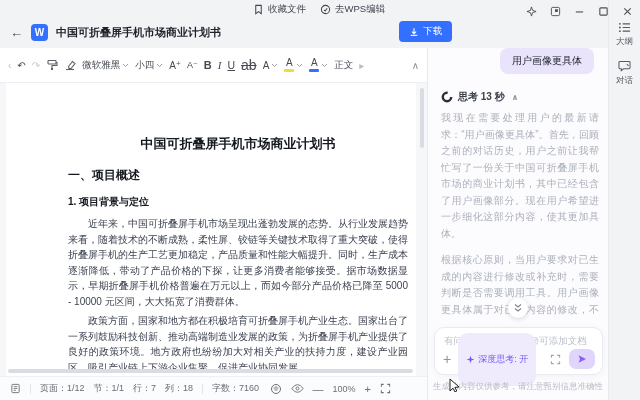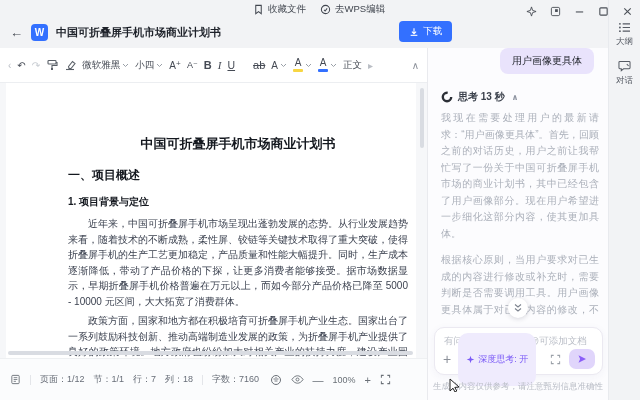--- a/index.html
+++ b/index.html
@@ -29,39 +29,39 @@
 
   
   .toolbar{height:35px;background:#ffffff;border-bottom:1px solid #eceef1;display:flex;align-items:center;
            padding:0 8px;gap:6px;font-size:10px;color:#454a54;}
   .t-item{display:flex;align-items:center;gap:2px;white-space:nowrap;cursor:default;}
   .t-dim{color:#c8ccd2;}
   .t-muted{color:#b9bdc4;}
   .glyph-b{font-weight:700;font-size:11px;}
   .glyph-i{font-style:italic;font-family:"Liberation Serif",serif;font-size:11px;}
   .glyph-u{text-decoration:underline;font-size:10.5px;}
-  .glyph-s{text-decoration:line-through;font-size:11px;margin-left:12px;}
+  .glyph-s{text-decoration:line-through;font-size:14px;}
   .colorchip{display:flex;flex-direction:column;align-items:center;line-height:1;}
   .colorchip .bar{width:10px;height:3px;margin-top:1px;border-radius:1px;}
   .t-spacer{flex:1;}
 
   
   .doc-area{position:relative;flex:1;background:#f6f7f9;overflow:hidden;}
   .page{position:absolute;left:6px;right:11px;top:0;bottom:0;background:#ffffff;overflow:hidden;
         padding:0 8px 0 62px;}
   .page-title{margin-top:52px;text-align:center;font-size:13px;font-weight:700;color:#14181f;}
   .h1{margin-top:14px;font-size:12px;font-weight:700;color:#14181f;}
   .h2{margin-top:11px;font-size:10px;font-weight:700;color:#14181f;}
   .doc-body{margin-top:7px;font-size:10px;line-height:15.5px;color:#3c4250;text-align:justify;}
   .doc-body p{margin:0 0 4px 0;text-indent:2em;}
   .v-scroll{position:absolute;right:3px;top:5px;width:4px;height:60px;border-radius:2px;background:#d9dce2;}
   .h-scroll{position:absolute;left:8px;right:14px;bottom:3px;height:4px;border-radius:2px;background:#d9dce2;}
 
   
-  .statusbar{height:42px;background:#fbfcfd;border-top:1px solid #eef0f2;display:flex;align-items:center;
+  .statusbar{height:24px;background:#fbfcfd;border-top:1px solid #eef0f2;display:flex;align-items:center;
              padding:0 36px 0 10px;font-size:9px;color:#686e78;gap:9px;}
   .sb-sep{width:1px;height:10px;background:#e3e5e9;}
   .sb-right{margin-left:auto;display:flex;align-items:center;gap:9px;color:#6a7077;}
   .zoom-glyph{font-size:11px;color:#6a7077;}
 
   
   .bubble{position:absolute;top:0;right:14px;background:#e9e3fc;color:#23262e;font-size:10px;
           padding:6px 12px;border-radius:8px;}
   .think-header{position:absolute;left:13px;top:42px;display:flex;align-items:center;gap:5px;
                 font-size:10px;color:#3c424d;font-weight:600;}

